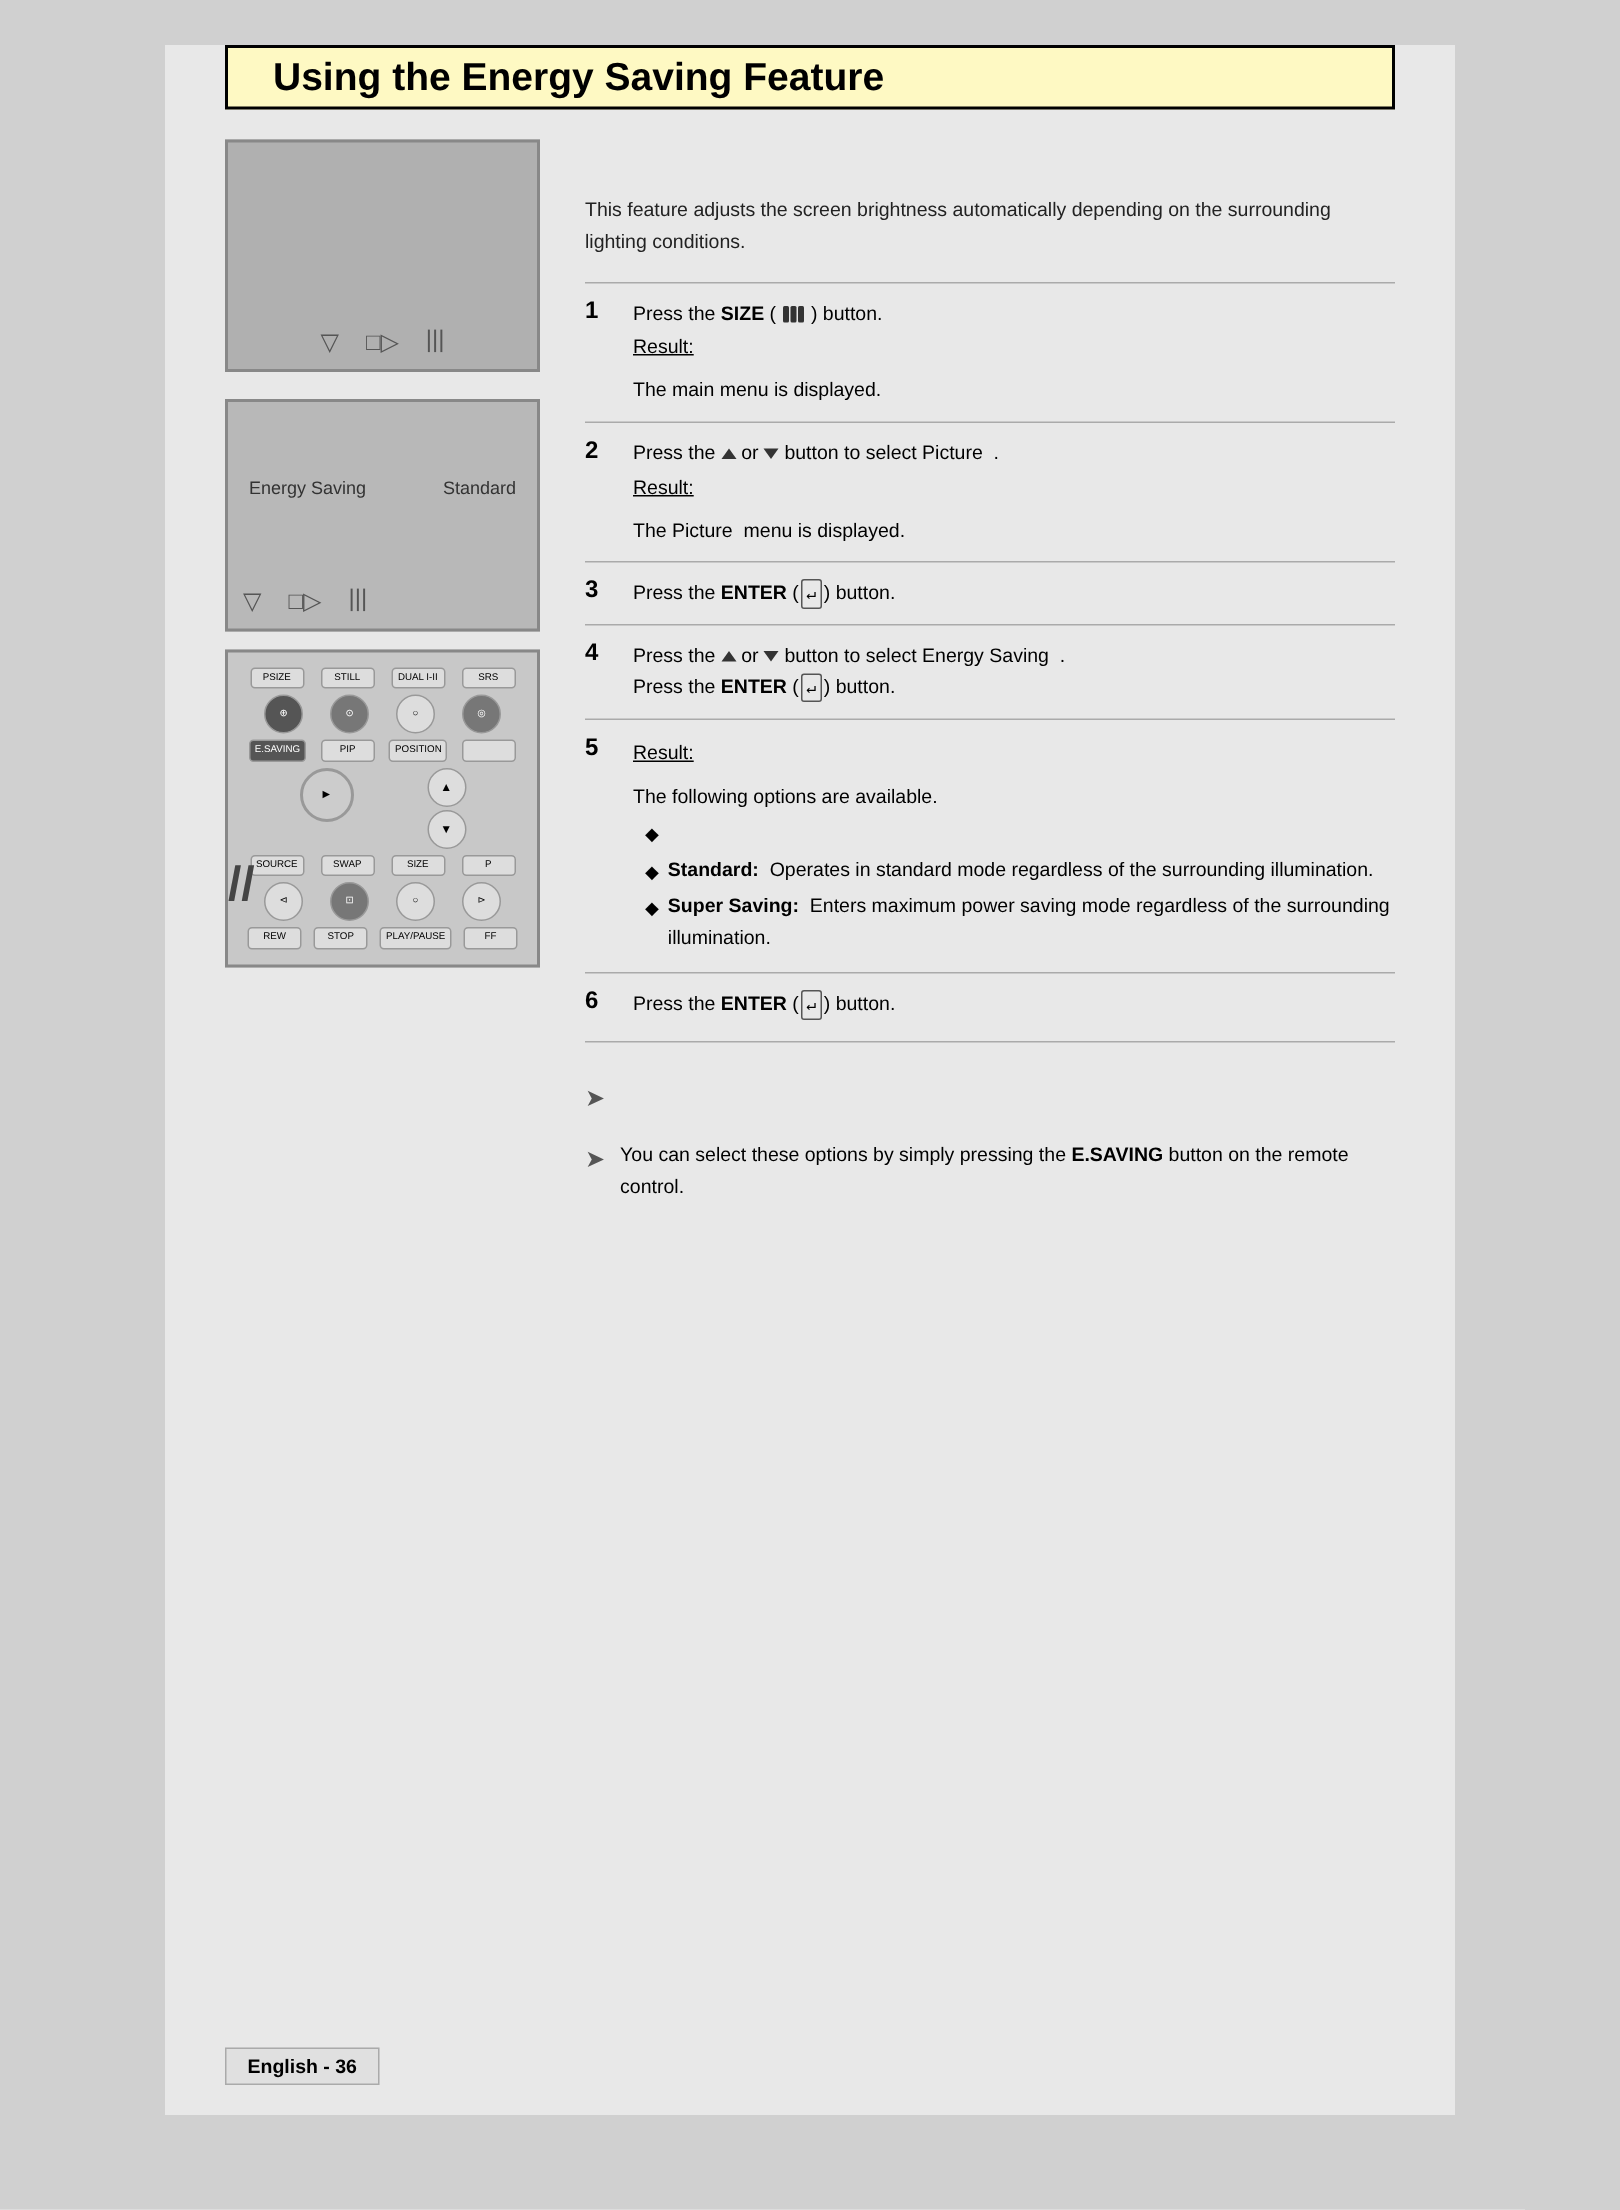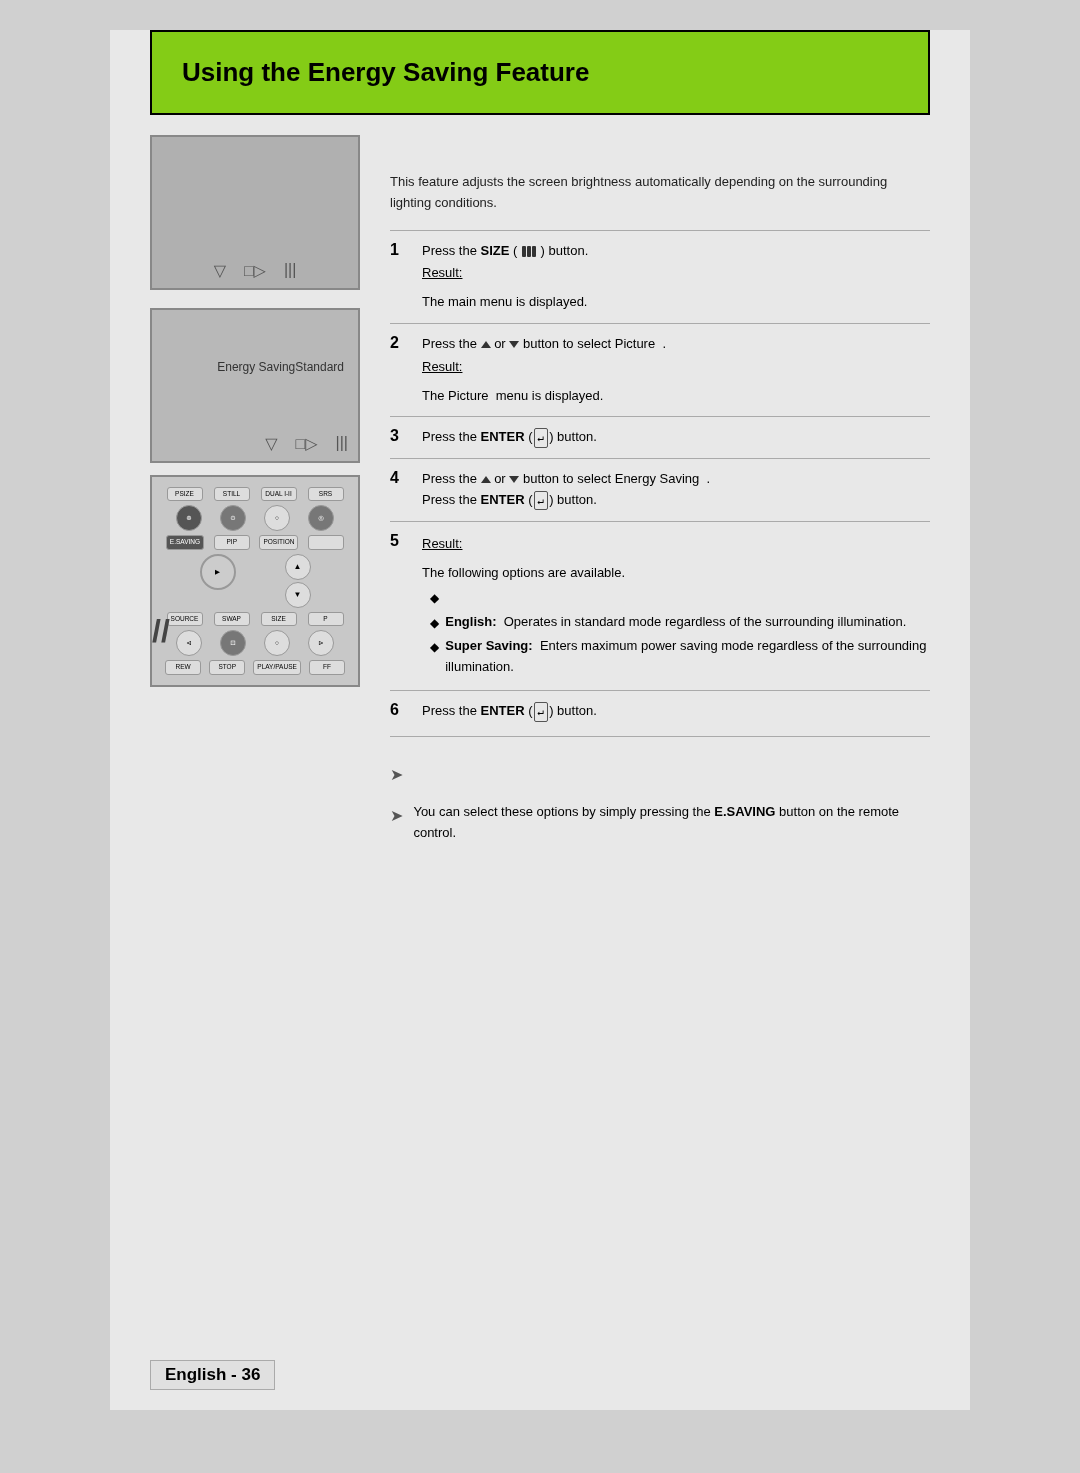--- a/index.html
+++ b/index.html
@@ -16,22 +16,22 @@
       width: 860px;
       min-height: 1380px;
       background: #e8e8e8;
       margin: 30px auto;
       padding: 0;
       position: relative;
     }
     .title-box {
       border: 2px solid #000;
       margin: 30px 40px 20px 40px;
-      padding: 25px 30px;
-      background: #84cc16;
+      padding: 4px 30px;
+      background: #fef9c3;
     }
     .title-text {
       font-size: 26px;
       font-weight: bold;
       color: #000;
     }
     .content-area {
       display: flex;
       flex-direction: row;
       padding: 0 40px;
@@ -68,21 +68,20 @@
     }
     .screen-box2 {
       background: #b8b8b8;
       border: 2px solid #888;
       width: 210px;
       height: 155px;
       display: flex;
       flex-direction: column;
       justify-content: space-between;
       position: relative;
-      align-items: flex-end;
     }
     .screen2-content {
       padding: 50px 14px 0 14px;
       font-size: 12px;
       color: #333;
       display: flex;
       justify-content: space-between;
       align-items: center;
     }
     .screen2-bottom {
@@ -167,21 +166,21 @@
     }
     .diamond {
       font-size: 12px;
       flex-shrink: 0;
       margin-top: 2px;
     }
     .footer {
       position: absolute;
       bottom: 20px;
       left: 40px;
-      font-size: 17px;
+      font-size: 13px;
       font-weight: bold;
       border: 1px solid #aaa;
       padding: 4px 14px;
       background: #e0e0e0;
     }
     .menu-icon {
       display: inline-flex;
       gap: 1px;
       align-items: center;
       margin: 0 1px;
@@ -434,21 +433,21 @@
           <div class="result-line">
             <span class="result-label">Result:</span>
             <span>The following options are available.</span>
           </div>
           <div class="bullet-list">
             <div class="bullet-item">
               <span class="diamond">◆</span>
             </div>
             <div class="bullet-item">
               <span class="diamond">◆</span>
-              <span><strong>English:</strong>&nbsp;&nbsp;Operates in standard mode regardless of the surrounding illumination.</span>
+              <span><strong>Standard:</strong>&nbsp;&nbsp;Operates in standard mode regardless of the surrounding illumination.</span>
             </div>
             <div class="bullet-item">
               <span class="diamond">◆</span>
               <span><strong>Super Saving:</strong>&nbsp;&nbsp;Enters maximum power saving mode regardless of the surrounding illumination.</span>
             </div>
           </div>
         </div>
       </div>
 
       <div class="step-row">

